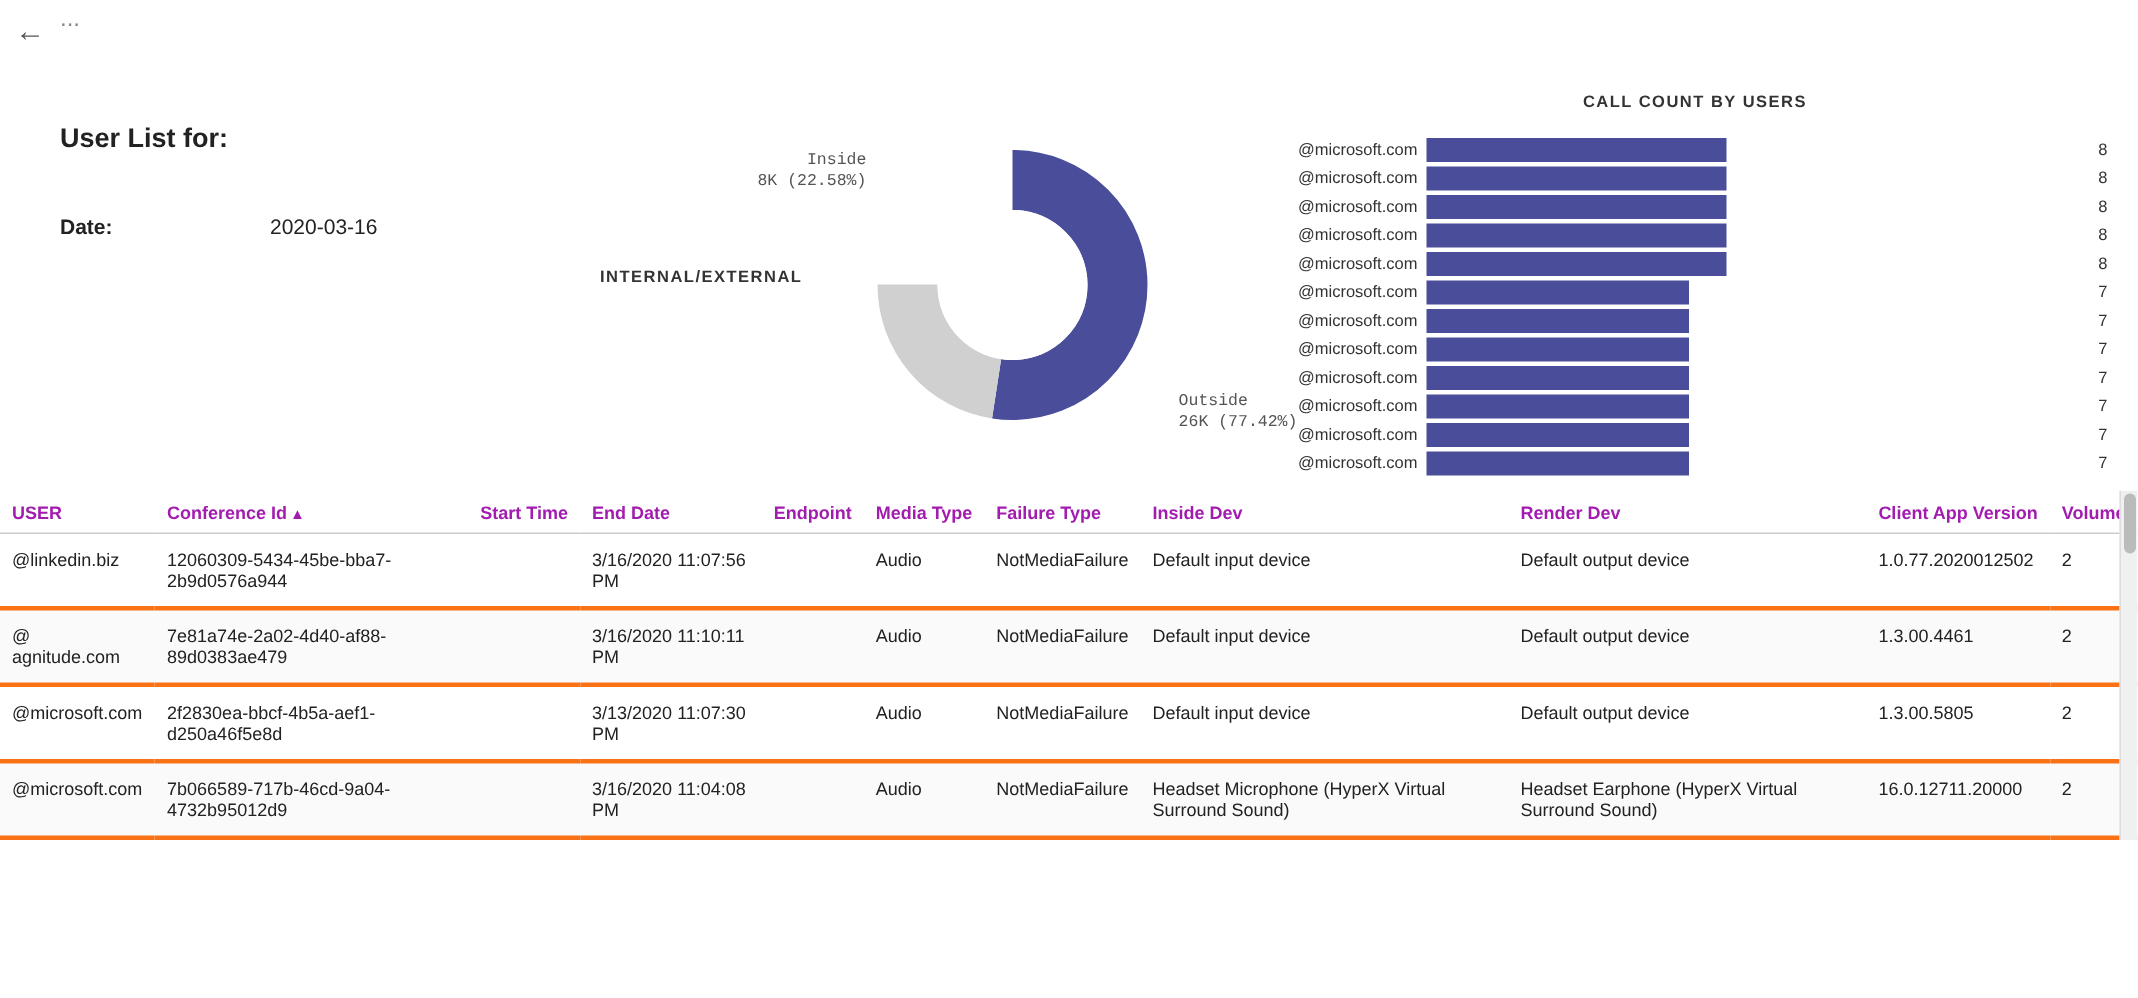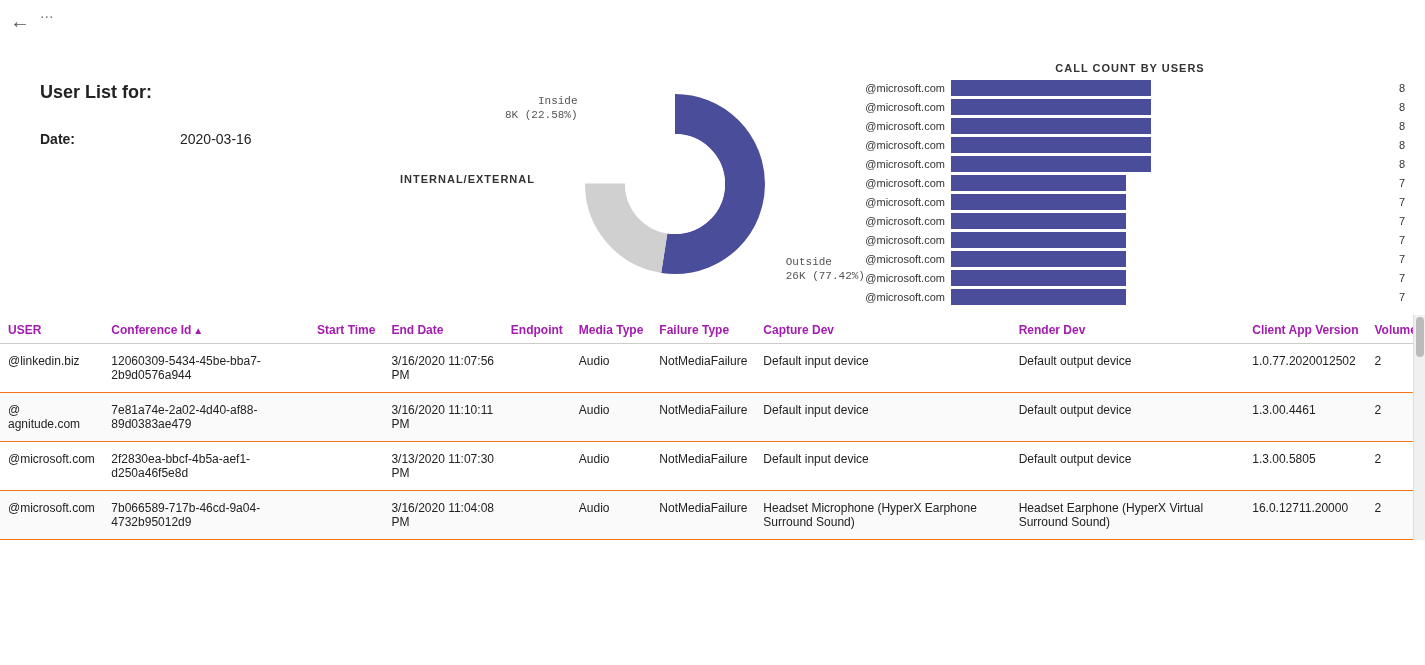--- a/index.html
+++ b/index.html
@@ -3,43 +3,43 @@
   <meta charset="utf-8">
   <style>
     * { box-sizing: border-box; margin: 0; padding: 0; }
     body { font-family: 'Segoe UI', Arial, sans-serif; font-size: 13px; background: #fff; color: #222; overflow-x: hidden; }
 
     .back-btn { position: fixed; top: 10px; left: 10px; cursor: pointer; font-size: 20px; color: #555; background: none; border: none; z-index: 100; }
 
     .top-section { display: flex; flex-direction: row; padding: 40px 20px 10px 40px; gap: 0; }
 
     .user-info { flex: 0 0 360px; padding-top: 20px; }
-    .user-info h2 { font-size: 18px; font-weight: 700; margin-bottom: 28px; }
+    .user-info h2 { font-size: 18px; font-weight: 700; margin-bottom: 40px; }
     .info-row { display: flex; margin-bottom: 20px; }
     .info-label { font-weight: 700; width: 140px; font-size: 14px; }
     .info-value { font-size: 14px; }
 
     .donut-section { flex: 0 0 380px; display: flex; flex-direction: row; align-items: center; padding-top: 0; }
     .donut-title { font-size: 11px; font-weight: 700; letter-spacing: 1px; color: #333; margin-bottom: 10px; text-transform: uppercase; }
     .donut-label-inside { position: absolute; top: 30px; left: -30px; font-size: 11px; color: #555; text-align: right; line-height: 1.3; }
     .donut-label-outside { position: absolute; bottom: 20px; right: -50px; font-size: 11px; color: #555; text-align: left; line-height: 1.3; }
 
     .bar-section { flex: 1; padding-top: 0; padding-left: 40px; }
-    .bar-title { font-size: 11px; font-weight: 700; letter-spacing: 1px; color: #333; margin-bottom: 6px; text-transform: uppercase; text-align: center; }
+    .bar-title { font-size: 11px; font-weight: 700; letter-spacing: 1px; color: #333; margin-bottom: 18px; text-transform: uppercase; text-align: center; }
     .bar-chart { display: flex; flex-direction: column; gap: 3px; }
     .bar-row { display: flex; align-items: center; gap: 6px; }
     .bar-label { font-size: 11px; color: #333; width: 90px; text-align: right; flex-shrink: 0; }
     .bar-track { flex: 1; height: 16px; background: transparent; display: flex; align-items: center; }
     .bar-fill { height: 16px; background: #4a4e9a; display: flex; align-items: center; justify-content: flex-end; }
     .bar-value { font-size: 11px; color: #333; margin-left: 4px; flex-shrink: 0; }
     .data-table { width: 100%; border-collapse: collapse; font-size: 12px; }
     .data-table thead tr { border-bottom: 1px solid #ccc; }
     .data-table thead th { padding: 8px 8px 6px 8px; text-align: left; font-weight: 700; font-size: 12px; color: #a21caf; vertical-align: bottom; white-space: nowrap; position: relative; }
     .data-table thead th .sort-icon { display: inline-block; font-size: 10px; margin-left: 2px; }
-    .data-table tbody tr { border-bottom: 1px solid #f97316; }
+    .data-table tbody tr { border-bottom: 3px solid #f97316; }
     .data-table tbody td { padding: 10px 8px; vertical-align: top; font-size: 12px; }
     .data-table tbody tr:nth-child(even) { background: #fafafa; }
 
     .scrollbar-right { position: absolute; right: 0; top: 0; bottom: 0; width: 12px; background: #f0f0f0; border-left: 1px solid #ddd; }
     .scrollbar-thumb { width: 8px; height: 40px; background: #bbb; border-radius: 4px; margin: 2px auto; }
 
     .ellipsis { font-size: 16px; color: #888; padding: 0 0 0 40px; margin-top: 4px; }
 
     .table-wrapper { position: relative; overflow: hidden; }
   </style>
@@ -176,21 +176,21 @@
   <table class="data-table">
     <thead>
       <tr id="table-header">
           <th>USER</th>
           <th>Conference Id<span class="sort-icon"> ▲</span></th>
           <th>Start Time</th>
           <th>End Date</th>
           <th>Endpoint</th>
           <th>Media Type</th>
           <th>Failure Type</th>
-          <th>Capture Dev</th>
+          <th>Inside Dev</th>
           <th>Render Dev</th>
           <th>Client App Version</th>
           <th>Volume</th>
         </tr>
     </thead>
     <tbody id="table-body">
         <tr>
           <td>@linkedin.biz</td>
           <td>12060309-5434-45be-bba7-2b9d0576a944</td>
           <td></td>
@@ -230,21 +230,21 @@
           <td>2</td>
         </tr>
         <tr>
           <td>@microsoft.com</td>
           <td>7b066589-717b-46cd-9a04-4732b95012d9</td>
           <td></td>
           <td>3/16/2020 11:04:08 PM</td>
           <td></td>
           <td>Audio</td>
           <td>NotMediaFailure</td>
-          <td>Headset Microphone (HyperX Earphone Surround Sound)</td>
+          <td>Headset Microphone (HyperX Virtual Surround Sound)</td>
           <td>Headset Earphone (HyperX Virtual Surround Sound)</td>
           <td>16.0.12711.20000</td>
           <td>2</td>
         </tr>
       </tbody>
   </table>
   <div class="scrollbar-right">
     <div class="scrollbar-thumb"></div>
   </div>
 </div>

